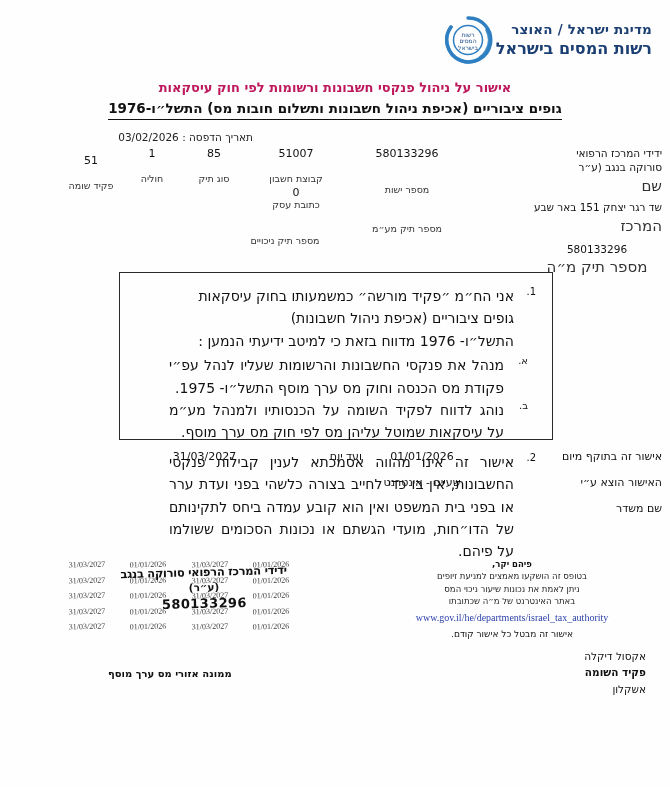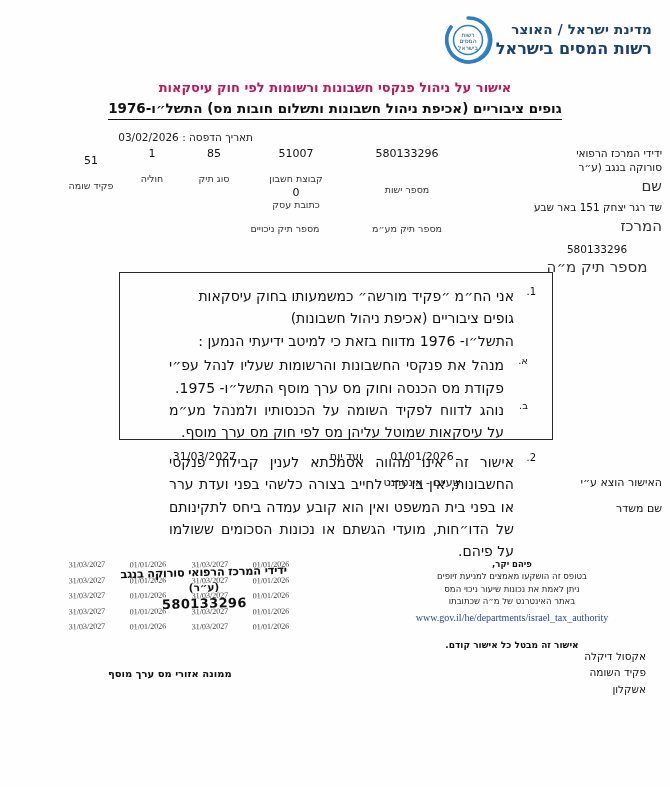--- a/index.html
+++ b/index.html
@@ -261,23 +261,23 @@
   .notes-url {
     font-family: "Liberation Serif", "DejaVu Serif", serif;
     direction: ltr;
     font-size: 10px;
     color: #2a3fa8;
     line-height: 1.7;
     margin-top: 2px;
   }
   .notes-bold {
     font-size: 9px;
-    font-weight: bold;
-    color: #111;
-    margin-top: 14px;
+    font-weight: normal;
+    color: #111;
+    margin-top: 3px;
   }
 
   
   .datewall {
     position: absolute;
     top: 560px;
     left: 58px;
     width: 242px;
     direction: ltr;
   }
@@ -330,21 +330,21 @@
   
   .sig-right {
     position: absolute;
     top: 648px;
     right: 24px;
     width: 170px;
     text-align: right;
     direction: rtl;
   }
   .sig-l1 { font-size: 10.5px; color: #111; line-height: 1.55; }
-  .sig-l2 { font-size: 10.5px; color: #111; line-height: 1.55; font-weight: normal; }
+  .sig-l2 { font-size: 10.5px; color: #111; line-height: 1.55; font-weight: bold; }
   .sig-l3 { font-size: 10.5px; color: #111; line-height: 1.55; }
 
   .sig-left {
     position: absolute;
     top: 668px;
     left: 108px;
     direction: rtl;
     font-size: 10px;
     font-weight: bold;
     color: #111;
@@ -420,21 +420,21 @@
     <div class="hdr-cell" style="top:0; right:540px; width:62px;margin-top:7px;">
       <div class="hdr-val">51</div>
       <div class="hdr-lab">פקיד שומה</div>
     </div>
 
     <div class="hdr-cell" style="top:76px; right:196px; width:118px;">
       <div class="hdr-lab" style="margin-top:0;">מספר תיק מע״מ</div>
     </div>
 
     <div class="hdr-cell" style="top:76px; right:318px; width:118px;">
-      <div class="hdr-lab" style="margin-top:0;">מספר תיק ניכויים</div>
+      <div class="hdr-lab" style="margin-top:12px;">מספר תיק ניכויים</div>
     </div>
   </div>
 
   <div class="decl-box">
 
     <div class="clause">
       <div class="clause-num">1.</div>
       <div class="clause-body">
         <div>אני הח״מ ״פקיד מורשה״ כמשמעותו בחוק עיסקאות גופים ציבוריים (אכיפת ניהול חשבונות)</div>
         <div>התשל״ו- 1976 מדווח בזאת כי למיטב ידיעתי הנמען :</div>
@@ -454,20 +454,21 @@
     <div class="gap-sm"></div>
 
     <div class="clause">
       <div class="clause-num">2.</div>
       <div class="clause-body just">אישור זה אינו מהווה אסמכתא לענין קבילות פנקסי החשבונות, אין בו כדי לחייב בצורה כלשהי בפני ועדת ערר או בפני בית המשפט ואין הוא קובע עמדה ביחס לתקינותם של הדו״חות, מועדי הגשתם או נכונות הסכומים ששולמו על פיהם.</div>
     </div>
   </div>
 
   <div class="valid">
     <div class="valid-row">
+      <div class="v-lab">אישור זה בתוקף מיום</div>
       <div class="v-v1">01/01/2026</div>
       <div class="v-mid">ועד יום</div>
       <div class="v-v2">31/03/2027</div>
     </div>
     <div class="valid-row">
       <div class="v-lab">האישור הוצא ע״י</div>
       <div class="v-v1">שעיים - אינטרנט</div>
     </div>
     <div class="valid-row">
       <div class="v-lab">שם משדר</div>

